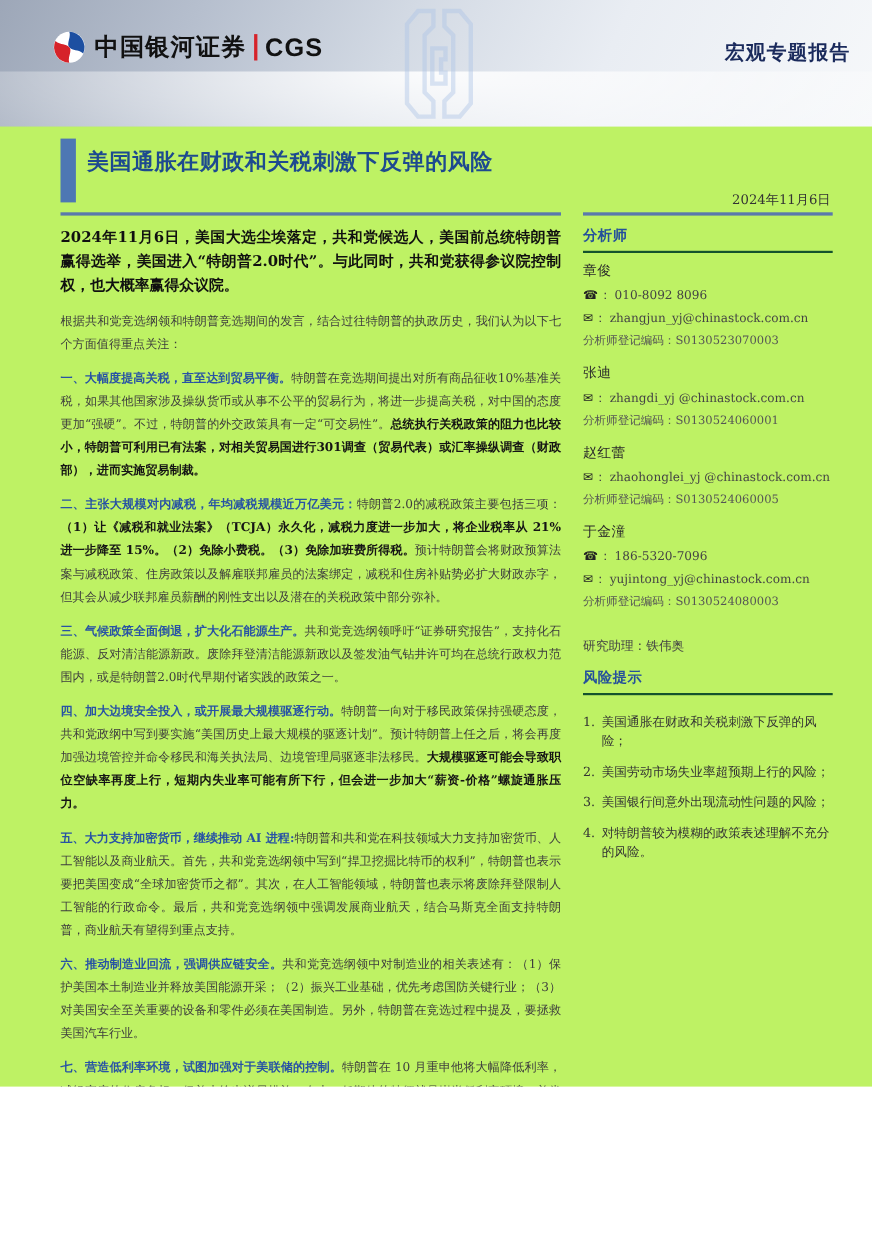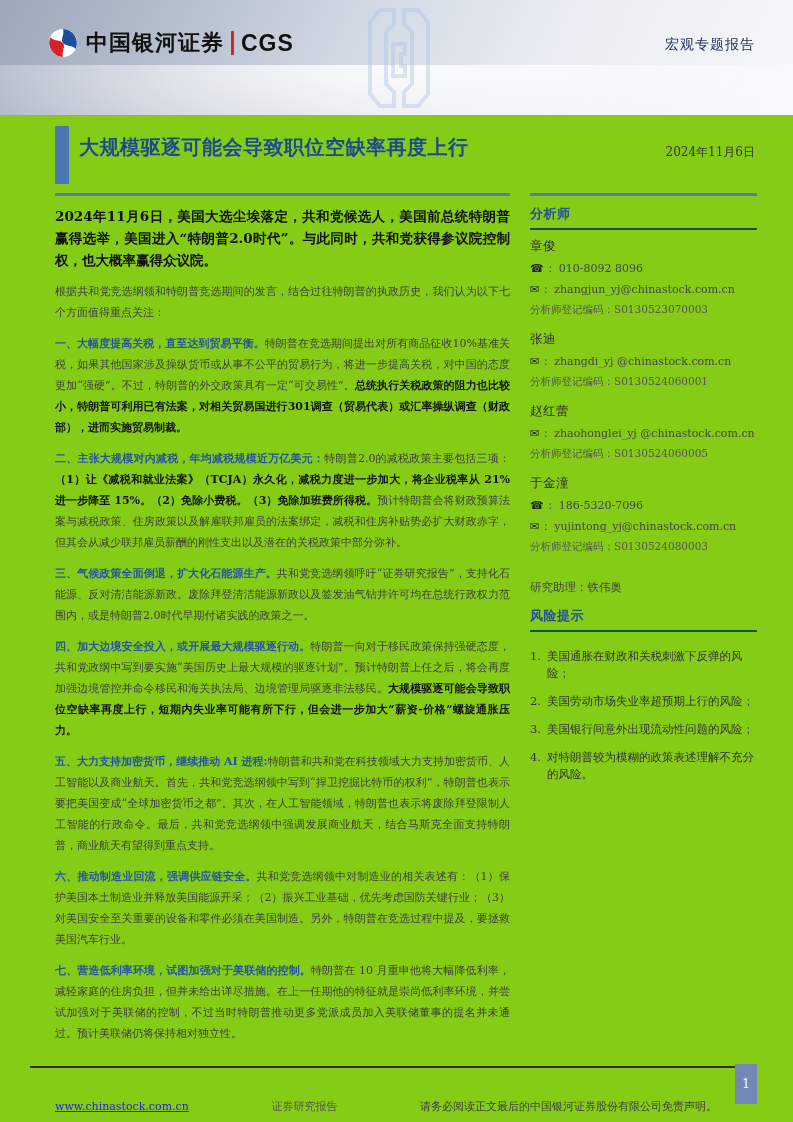--- a/index.html
+++ b/index.html
@@ -1,45 +1,45 @@
 <!DOCTYPE html>
 <html><head>
 <meta charset="utf-8">
 <style>
   * { margin:0; padding:0; box-sizing:border-box; }
   html,body { background:#ffffff; }
   .page {
-    width:793px; height:1122px; position:relative; margin:0 auto;
-    background:#84cc16; overflow:hidden;
+    width:793px; height:988px; position:relative; margin:0 auto;
+    background:#bef264; overflow:hidden;
     font-family:"DejaVu Serif","Liberation Serif",serif;
   }
   
   .header {
     position:relative; height:115px; overflow:hidden;
     background:linear-gradient(115deg,#9da7b8 0%,#b6bfce 22%,#d3dae4 45%,#e9edf3 68%,#f6f8fa 100%);
   }
   .header::after{
     content:""; position:absolute; left:-10%; right:-10%; bottom:-70px; height:120px;
     background:radial-gradient(ellipse at 50% 0%, rgba(255,255,255,.9), rgba(255,255,255,0) 70%);
     transform:scaleX(1.2);
   }
   .brand { position:absolute; left:48px; top:28px; display:flex; align-items:center; z-index:2;
     font-family:"Liberation Sans","DejaVu Sans",sans-serif; }
   .brand-logo { width:30px; height:30px; margin-right:8px; }
   .brand-cn { font-size:22px; font-weight:bold; color:#111; letter-spacing:1px; }
   .brand-divider { width:3px; height:24px; background:#d6232a; margin:0 7px; }
   .brand-en { font-size:23px; font-weight:bold; color:#111; letter-spacing:1px; }
-  .report-type { position:absolute; right:38px; top:36px; z-index:2;
-    font-size:14px; font-weight:normal; color:#1a2a5c; letter-spacing:1px; }
+  .report-type { position:absolute; right:20px; top:36px; z-index:2;
+    font-size:18px; font-weight:bold; color:#1a2a5c; letter-spacing:1px; }
   .watermark { position:absolute; left:338px; top:4px; z-index:1; opacity:.55; }
   
   .title-block { position:absolute; left:55px; right:38px; top:122px; height:66px; }
   .title-bar { position:absolute; left:0; top:4px; width:14px; height:58px; background:#4d77b3; }
   .doc-title { position:absolute; left:24px; top:12px; font-size:20px; font-weight:bold; color:#1d4a8f; letter-spacing:.5px; }
-  .doc-date { position:absolute; right:0; top:22px; font-size:12px; color:#333; }
+  .doc-date { position:absolute; right:0; top:51px; font-size:12px; color:#333; }
   
   .columns { position:absolute; left:55px; top:193px; width:702px; display:flex; gap:20px; }
   .main-col { width:455px; }
   .side-col { width:227px; }
   .col-rule { height:3px; background:#5b79ac; margin-bottom:9px; }
   .para { font-size:11px; line-height:21px; text-align:justify; color:#3d3d3d; margin-bottom:10px; }
   .para.intro { font-weight:bold; color:#101010; font-size:13.5px; line-height:22px; }
   .run-lead { color:#2853a4; font-weight:bold; }
   .run-b { color:#141414; font-weight:bold; }
   .run-n { color:#3d3d3d; }
@@ -91,21 +91,21 @@
       </svg>
       <span class="brand-cn">中国银河证券</span>
       <span class="brand-divider"></span>
       <span class="brand-en">CGS</span>
     </div>
     <div class="report-type">宏观专题报告</div>
   </div>
 
   <div class="title-block">
     <div class="title-bar"></div>
-    <div class="doc-title">大规模驱逐可能会导致职位空缺率再度上行</div>
+    <div class="doc-title">美国通胀在财政和关税刺激下反弹的风险</div>
     <div class="doc-date">2024年11月6日</div>
   </div>
 
   <div class="columns">
 
     <div class="main-col">
       <div class="col-rule"></div>
       <p class="para intro">2024年11月6日，美国大选尘埃落定，共和党候选人，美国前总统特朗普赢得选举，美国进入“特朗普2.0时代”。与此同时，共和党获得参议院控制权，也大概率赢得众议院。</p>
       <p class="para">根据共和党竞选纲领和特朗普竞选期间的发言，结合过往特朗普的执政历史，我们认为以下七个方面值得重点关注：</p>
       <div>

